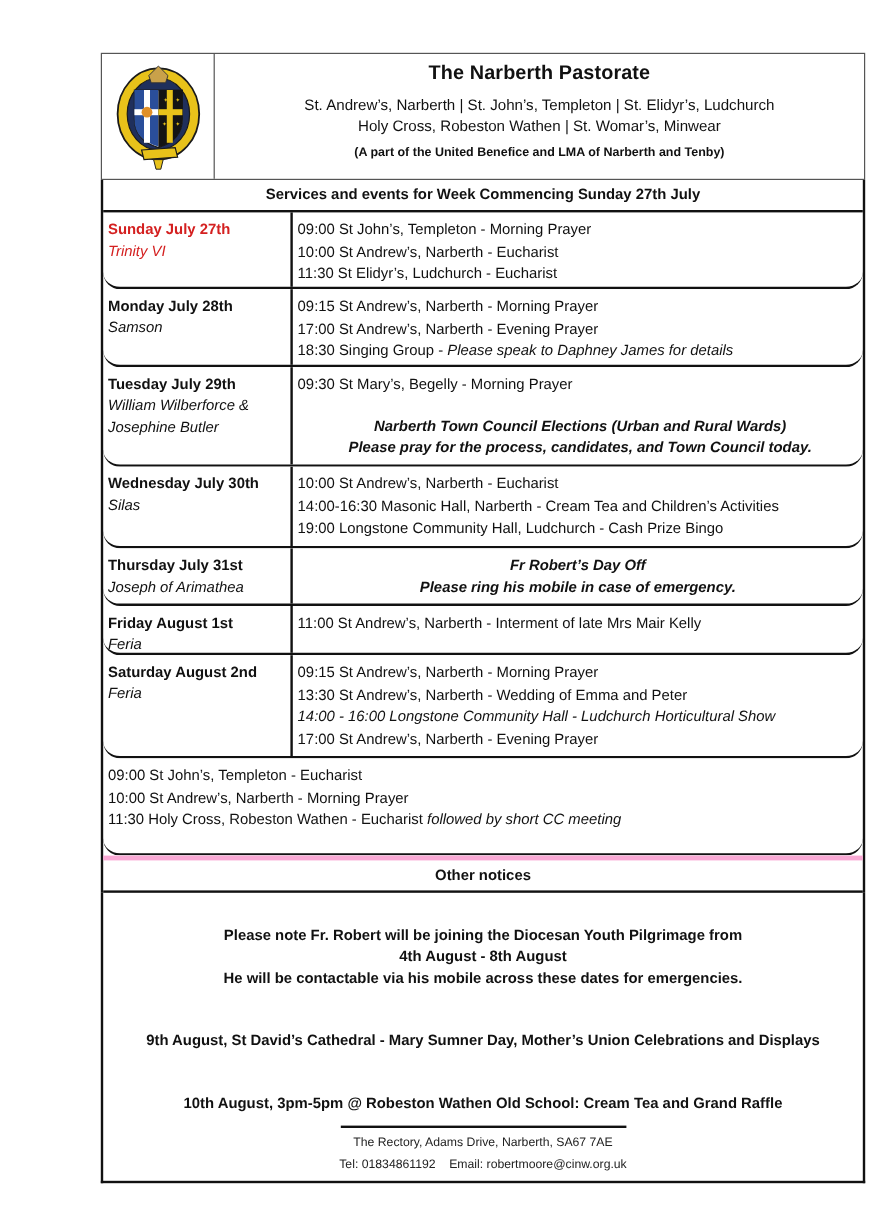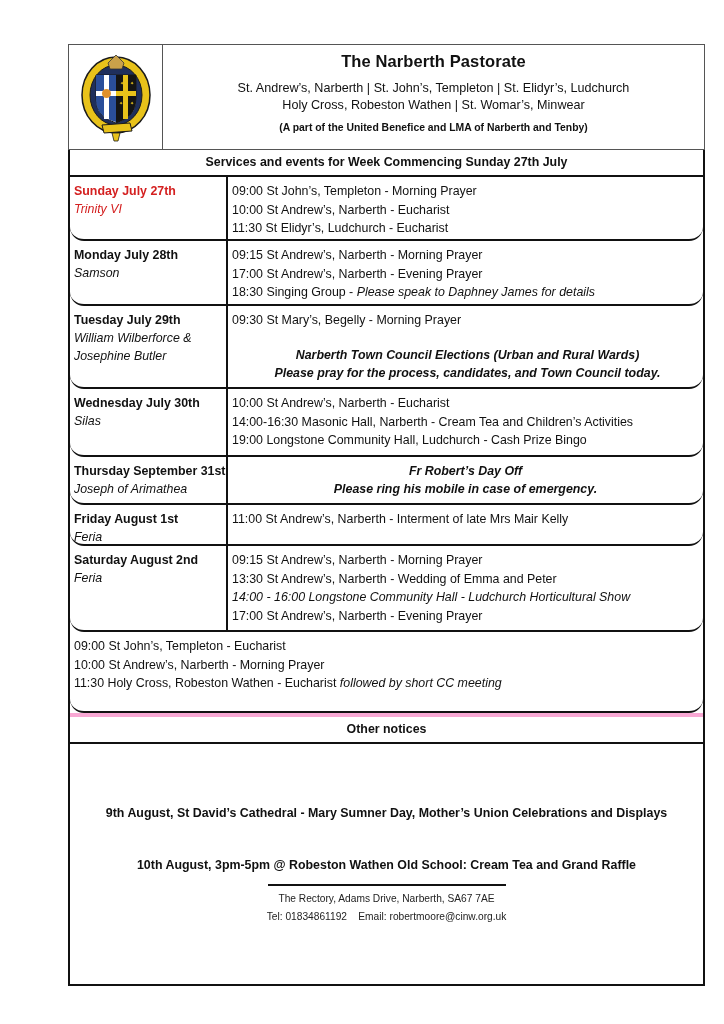--- a/index.html
+++ b/index.html
@@ -1,17 +1,17 @@
 <!DOCTYPE html>
 <html><head>
 <meta charset="utf-8">
 <style>
   html, body { margin: 0; padding: 0; background: #ffffff; }
   body { width: 724px; height: 1024px; position: relative; font-family: "Liberation Sans", "DejaVu Sans", sans-serif; color: #111; }
-  .page { position: absolute; left: 28px; top: 44px; width: 637px; padding-left: 40px; }
+  .page { position: absolute; left: 44px; top: 44px; width: 637px; padding-left: 40px; }
   
   .hdr { display: flex; height: 106px; border: 1px solid #555; box-sizing: border-box; }
   .logo-cell { width: 93px; border-right: 1px solid #555; display: flex; align-items: center; justify-content: center; }
   .title-cell { flex: 1; text-align: center; padding-top: 7px; }
   .title { font-size: 16.5px; font-weight: bold; margin-bottom: 9px; letter-spacing: 0.1px; }
   .churches { font-size: 12.6px; line-height: 17px; }
   .benefice { font-size: 10.4px; font-weight: bold; margin-top: 8px; }
   
   .sched { border-left: 2px solid #111; border-right: 2px solid #111; }
   .sec-hdr { height: 25px; border-bottom: 2px solid #111; text-align: center; font-size: 12.4px; font-weight: bold; line-height: 25px; }
@@ -117,21 +117,21 @@
       </div>
       <div class="items">
         <div class="it">10:00 St Andrew’s, Narberth - Eucharist</div>
         <div class="it">14:00-16:30 Masonic Hall, Narberth - Cream Tea and Children’s Activities</div>
         <div class="it">19:00 Longstone Community Hall, Ludchurch - Cash Prize Bingo</div>
       </div>
     </div>
 
     <div class="row" style="height:48px">
       <div class="day">
-        <div class="dname">Thursday September 31st</div>
+        <div class="dname">Thursday July 31st</div>
         <div class="feast">Joseph of Arimathea</div>
       </div>
       <div class="items" style="padding-left:0">
         <div class="center-note">Fr Robert’s Day Off</div>
         <div class="center-note">Please ring his mobile in case of emergency.</div>
       </div>
     </div>
 
     <div class="row" style="height:41px">
       <div class="day">
@@ -162,20 +162,25 @@
         <div class="it">10:00 St Andrew’s, Narberth - Morning Prayer</div>
         <div class="it"><span>11:30 Holy Cross, Robeston Wathen - Eucharist </span><span class="ital">followed by short CC meeting</span></div>
       </div>
     </div>
 
     <div class="notices-hdr">Other notices</div>
   </div>
 
   <div class="notices">
     <div style="height:26px"></div>
+    <div class="notice-block">
+      <div>Please note Fr. Robert will be joining the Diocesan Youth Pilgrimage from</div>
+      <div>4th August - 8th August</div>
+      <div>He will be contactable via his mobile across these dates for emergencies.</div>
+    </div>
     <div style="height:34px"></div>
     <div class="notice-block">9th August, St David’s Cathedral - Mary Sumner Day, Mother’s Union Celebrations and Displays</div>
     <div style="height:34px"></div>
     <div class="notice-block">10th August, 3pm-5pm @ Robeston Wathen Old School: Cream Tea and Grand Raffle</div>
     <div style="height:10px"></div>
     <div class="footer-rule"></div>
     <div style="height:4px"></div>
     <div class="footer">The Rectory, Adams Drive, Narberth, SA67 7AE</div>
     <div class="footer">
       <span>Tel:</span>

